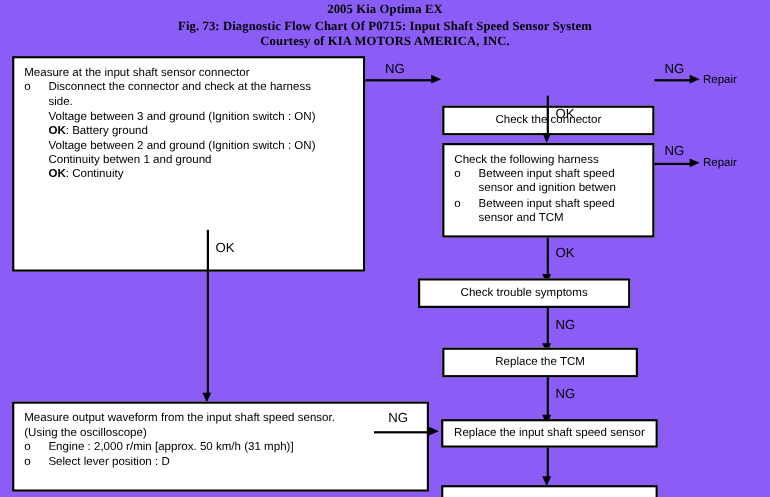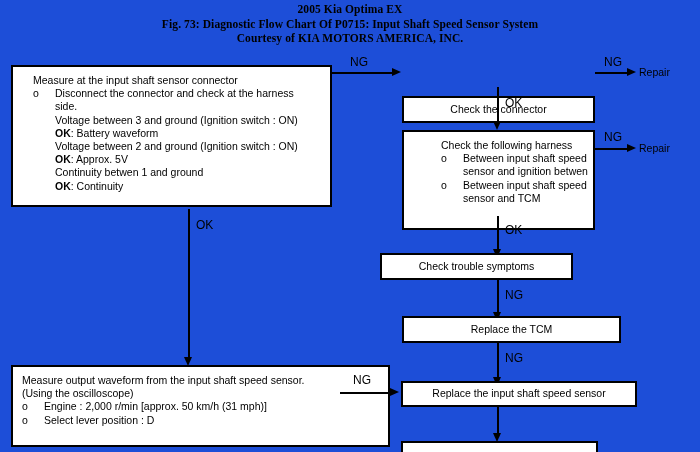--- a/index.html
+++ b/index.html
@@ -10,21 +10,21 @@
   }
   body {
     font-family: "Liberation Sans", sans-serif;
     color: #000000;
   }
   #page {
     position: relative;
     width: 700px;
     height: 452px;
     overflow: hidden;
-    background: #1d4ed8;
+    background: #8b5cf6;
   }
 
   
   .header {
     position: absolute;
     left: 0;
     top: 2px;
     width: 700px;
     text-align: center;
     font-family: "Liberation Serif", serif;
@@ -113,36 +113,33 @@
 <body>
 
 <div id="page">
 
   <div class="header">
     <div>2005 Kia Optima EX</div>
     <div>Fig. 73: Diagnostic Flow Chart Of P0715: Input Shaft Speed Sensor System</div>
     <div>Courtesy of KIA MOTORS AMERICA, INC.</div>
   </div>
 
-  <div class="box" style="left:11px; top:65px; width:321px; height:142px;padding-left:11px;">
+  <div class="box" style="left:11px; top:51px; width:321px; height:196px;">
     <div class="box-text">
       <div class="line">Measure at the input shaft sensor connector</div>
       <div class="bullet-row">
         <span class="bullet-mark">o</span>
         <span class="bullet-body">Disconnect the connector and check at the harness</span>
       </div>
       <div class="indent">side.</div>
       <div class="indent">Voltage between 3 and ground (Ignition switch : ON)</div>
       <div class="indent">
-        <span class="bold">OK</span><span>: Battery waveform</span>
+        <span class="bold">OK</span><span>: Battery ground</span>
       </div>
       <div class="indent">Voltage between 2 and ground (Ignition switch : ON)</div>
-      <div class="indent">
-        <span class="bold">OK</span><span>: Approx. 5V</span>
-      </div>
       <div class="indent">Continuity betwen 1 and ground</div>
       <div class="indent">
         <span class="bold">OK</span><span>: Continuity</span>
       </div>
     </div>
   </div>
 
   <div class="hline" style="left:332px; top:72px; width:60px;"></div>
   <div class="arrow-right" style="left:392px; top:68px;"></div>
   <div class="edge-label" style="left:350px; top:56px;">NG</div>
@@ -153,21 +150,21 @@
 
   <div class="hline" style="left:595px; top:72px; width:36px;"></div>
   <div class="arrow-right" style="left:627px; top:68px;"></div>
   <div class="edge-label" style="left:604px; top:56px;">NG</div>
   <div class="plain-text" style="left:639px; top:66px;">Repair</div>
 
   <div class="vline" style="left:497px; top:87px; height:36px;"></div>
   <div class="arrow-down" style="left:493px; top:121px;"></div>
   <div class="edge-label" style="left:505px; top:97px;">OK</div>
 
-  <div class="box" style="left:402px; top:130px; width:193px; height:100px;padding-left:28px;">
+  <div class="box" style="left:402px; top:130px; width:193px; height:86px;">
     <div class="box-text">
       <div class="line">Check the following harness</div>
       <div class="bullet-row">
         <span class="bullet-mark">o</span>
         <span class="bullet-body">Between input shaft speed</span>
       </div>
       <div class="indent">sensor and ignition betwen</div>
       <div class="bullet-row">
         <span class="bullet-mark">o</span>
         <span class="bullet-body">Between input shaft speed</span>
@@ -186,29 +183,29 @@
   <div class="edge-label" style="left:505px; top:224px;">OK</div>
 
   <div class="box box-centered" style="left:380px; top:253px; width:193px; height:27px;">
     <span>Check trouble symptoms</span>
   </div>
 
   <div class="vline" style="left:497px; top:280px; height:34px;"></div>
   <div class="arrow-down" style="left:493px; top:312px;"></div>
   <div class="edge-label" style="left:505px; top:289px;">NG</div>
 
-  <div class="box box-centered" style="left:402px; top:316px; width:219px; height:27px;">
+  <div class="box box-centered" style="left:402px; top:316px; width:178px; height:27px;">
     <span>Replace the TCM</span>
   </div>
 
   <div class="vline" style="left:497px; top:343px; height:36px;"></div>
   <div class="arrow-down" style="left:493px; top:377px;"></div>
   <div class="edge-label" style="left:505px; top:352px;">NG</div>
 
-  <div class="box box-centered" style="left:401px; top:381px; width:236px; height:26px;">
+  <div class="box box-centered" style="left:401px; top:381px; width:197px; height:26px;">
     <span>Replace the input shaft speed sensor</span>
   </div>
 
   <div class="vline" style="left:188px; top:209px; height:152px;"></div>
   <div class="arrow-down" style="left:184px; top:357px;"></div>
   <div class="edge-label" style="left:196px; top:219px;">OK</div>
 
   <div class="box" style="left:11px; top:365px; width:379px; height:82px;">
     <div class="box-text">
       <div class="line">Measure output waveform from the input shaft speed sensor.</div>

